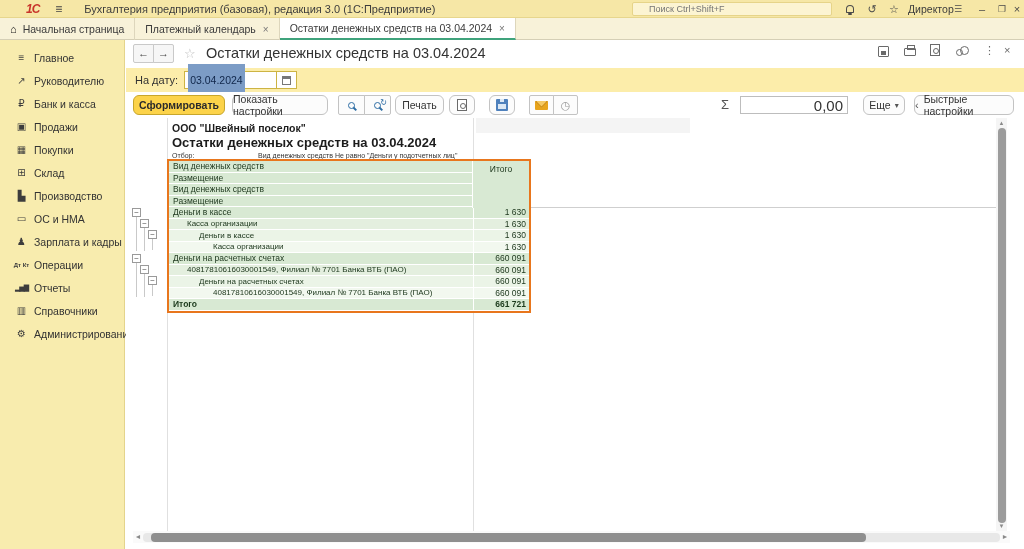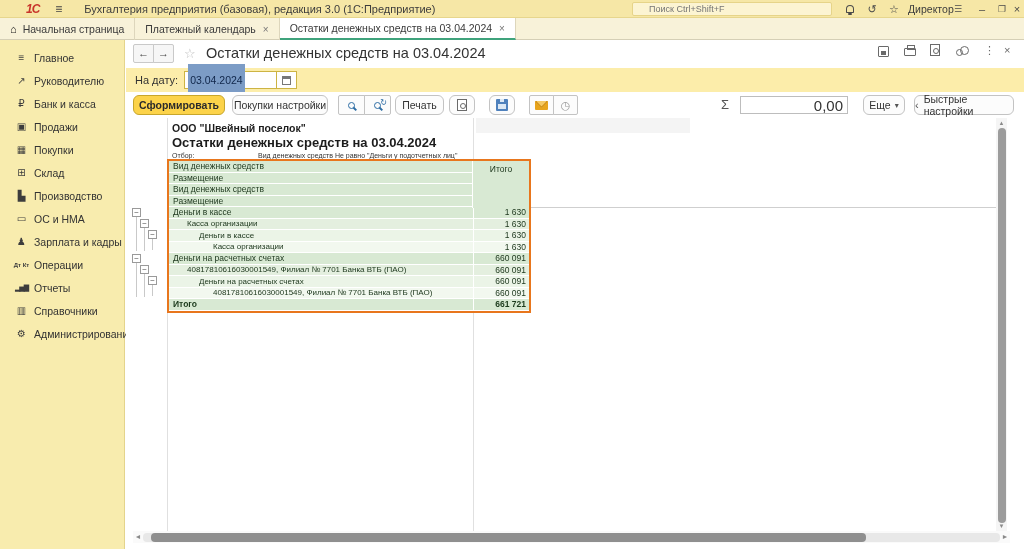--- a/index.html
+++ b/index.html
@@ -259,21 +259,21 @@
         <span id="date-value">03.04.2024</span>
       </div>
       <div id="date-cal">
           <span class="cal-ico"></span>
         </div>
     </div>
   </div>
 
   <div id="toolbar" class="abs">
     <div class="btn" id="btn-generate">Сформировать</div>
-    <div class="btn" id="btn-settings">Покупки настройки</div>
+    <div class="btn" id="btn-settings">Показать настройки</div>
     <div class="btn" id="btn-find">
         <span class="mag-b"></span>
       </div>
     <div class="btn" id="btn-find2">
         <span class="mag-b"></span>
         <span class="mag-r">↻</span>
       </div>
     <div class="btn" id="btn-print">Печать</div>
     <div class="btn" id="btn-preview">
         <span class="page-mag"></span>

